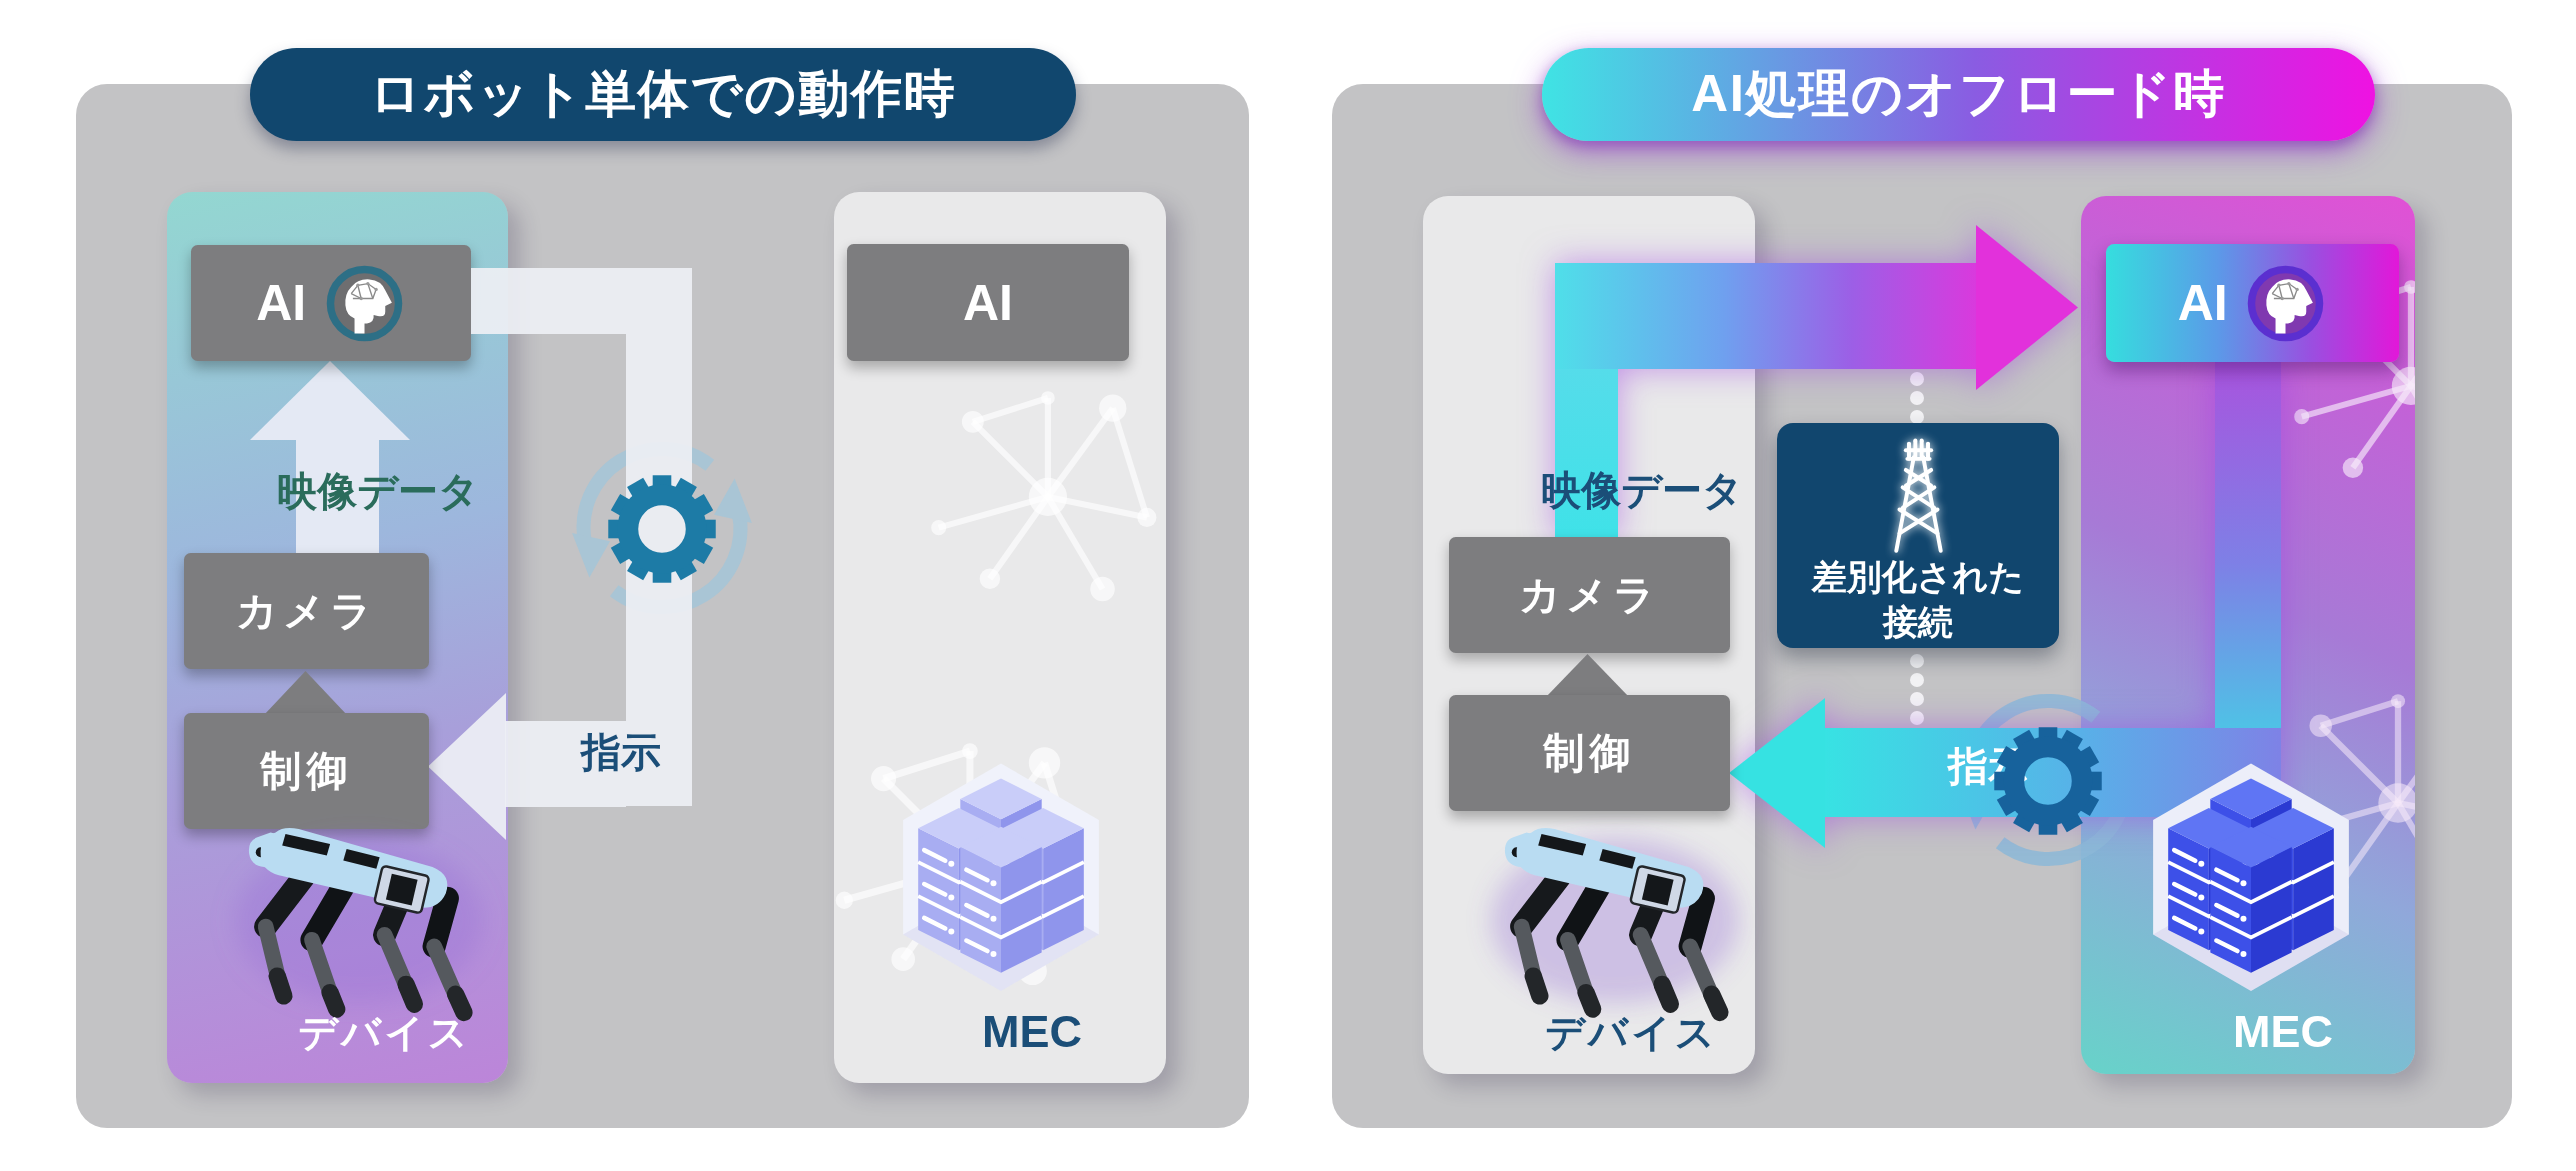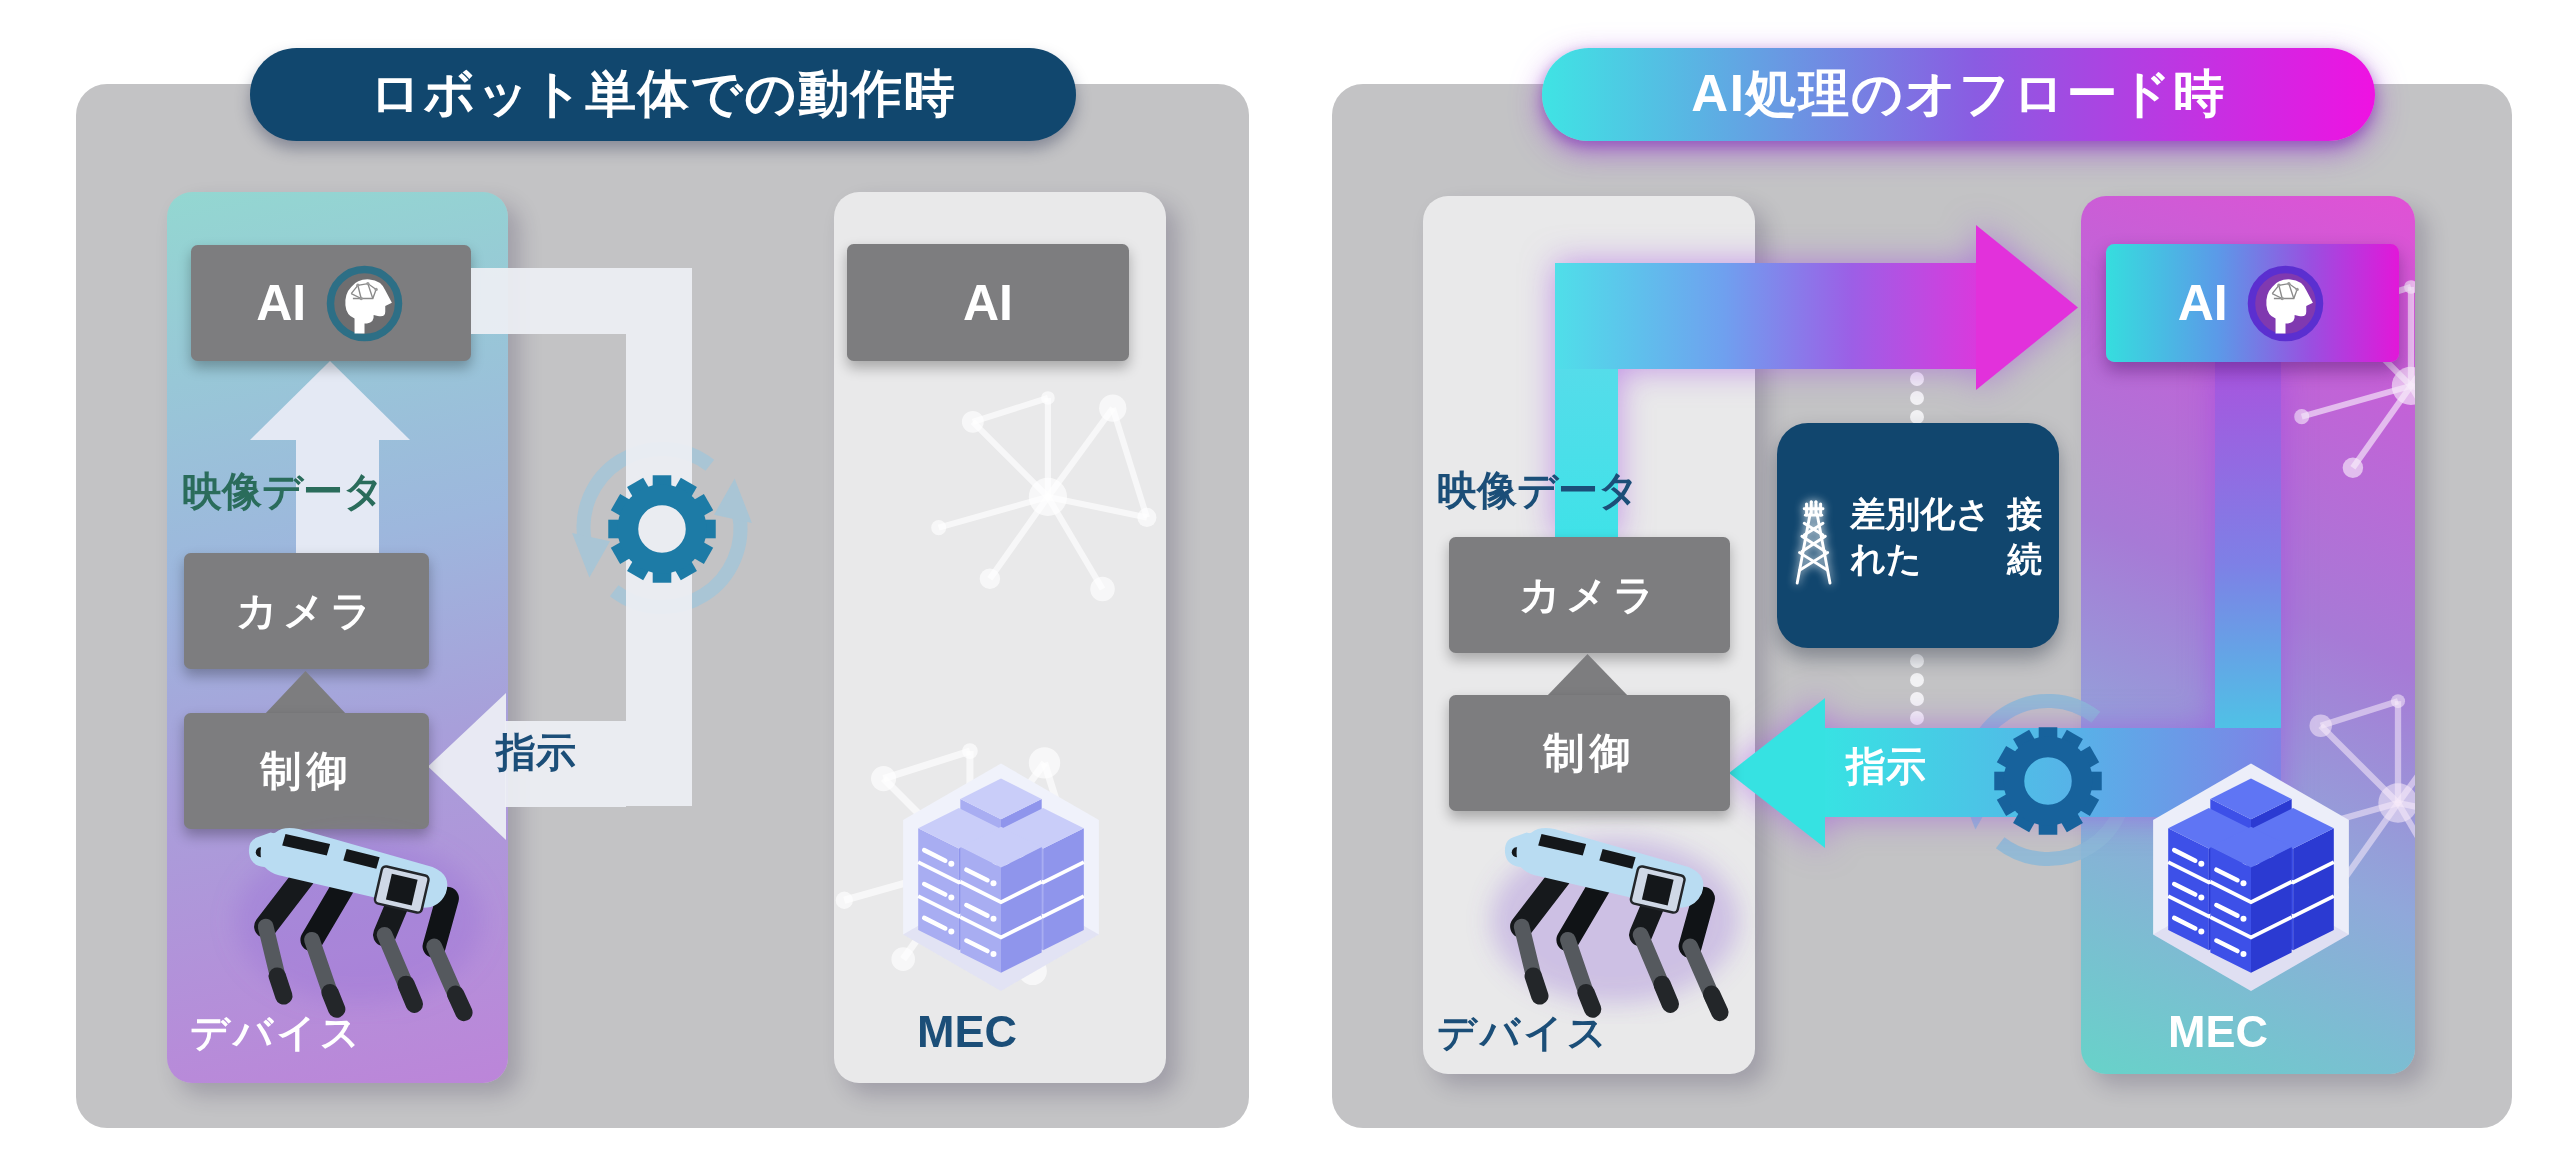--- a/index.html
+++ b/index.html
@@ -14,32 +14,32 @@
              box-shadow:0 10px 30px rgba(150,45,215,.60),0 5px 11.6px rgba(80,20,120,.35);}
   .col{border-radius:25px;box-shadow:11.6px 11.6px 21.5px rgba(40,30,70,.22);overflow:hidden;}
   .col-grad-left{background:linear-gradient(168deg,#93d7d1 0%,#9db7dd 40%,#a89fda 62%,#bc85d9 100%);}
   .col-light{background:#e9e9ea;}
   .col-grad-right{background:linear-gradient(205deg,#e151d5 0%,#c163d7 22%,#a77ad6 46%,#90a8da 70%,#67d3c9 100%);}
   .gbox{background:#7d7d7f;border-radius:6.6px;box-shadow:0 6.6px 13.2px rgba(0,0,0,.28);
         display:flex;align-items:center;justify-content:center;gap:16.5px;
         color:#ffffff;font-weight:700;}
   .gbox .t-ai{font-size:50px;}
   .gbox .t-md{font-size:41px;letter-spacing:5px;font-family:Liberation Mono, monospace;}
-  .label{font-weight:700;text-align:left;}
+  .label{font-weight:700;text-align:right;}
   .navy{color:#1b4e78;}
   .white{color:#ffffff;}
   .green{color:#2a6c5b;}
   .tri-up{clip-path:polygon(50% 0,100% 100%,0 100%);}
   .tri-left{clip-path:polygon(100% 0,0 50%,100% 100%);}
   .tri-right{clip-path:polygon(0 0,100% 50%,0 100%);}
   .loop-piece{background:rgba(237,239,244,.93);}
   .uparrow-piece{background:#e4e9f4;}
   .glow-purple{filter:drop-shadow(0 0 16.5px rgba(155,60,225,.50));}
-  .conn-box{background:#11466e;border-radius:31px;box-shadow:0 10px 20px rgba(10,20,40,.35);
-            display:flex;flex-direction:row;align-items:center;color:#fff;}
+  .conn-box{background:#11466e;border-radius:16px;box-shadow:0 10px 20px rgba(10,20,40,.35);
+            display:flex;flex-direction:column;align-items:center;color:#fff;}
   .conn-box .line{font-size:35px;font-weight:700;line-height:45px;}
   .tower-icon{filter:drop-shadow(0 0 5px rgba(255,255,255,.95));}
   .dots{display:flex;flex-direction:column;gap:5px;align-items:center;}
   .dots span{width:14px;height:14px;border-radius:50%;background:#f2f2f4;display:block;}
   .aibox-grad{background:linear-gradient(90deg,#35dede 0%,#5b9ae8 38%,#9a4fe0 70%,#e217d9 100%);
               border-radius:8.3px;box-shadow:0 8.3px 16.5px rgba(60,10,90,.40);
               display:flex;align-items:center;justify-content:center;gap:16.5px;color:#fff;font-weight:700;}
   svg{display:block;}
 </style>
 </head>

